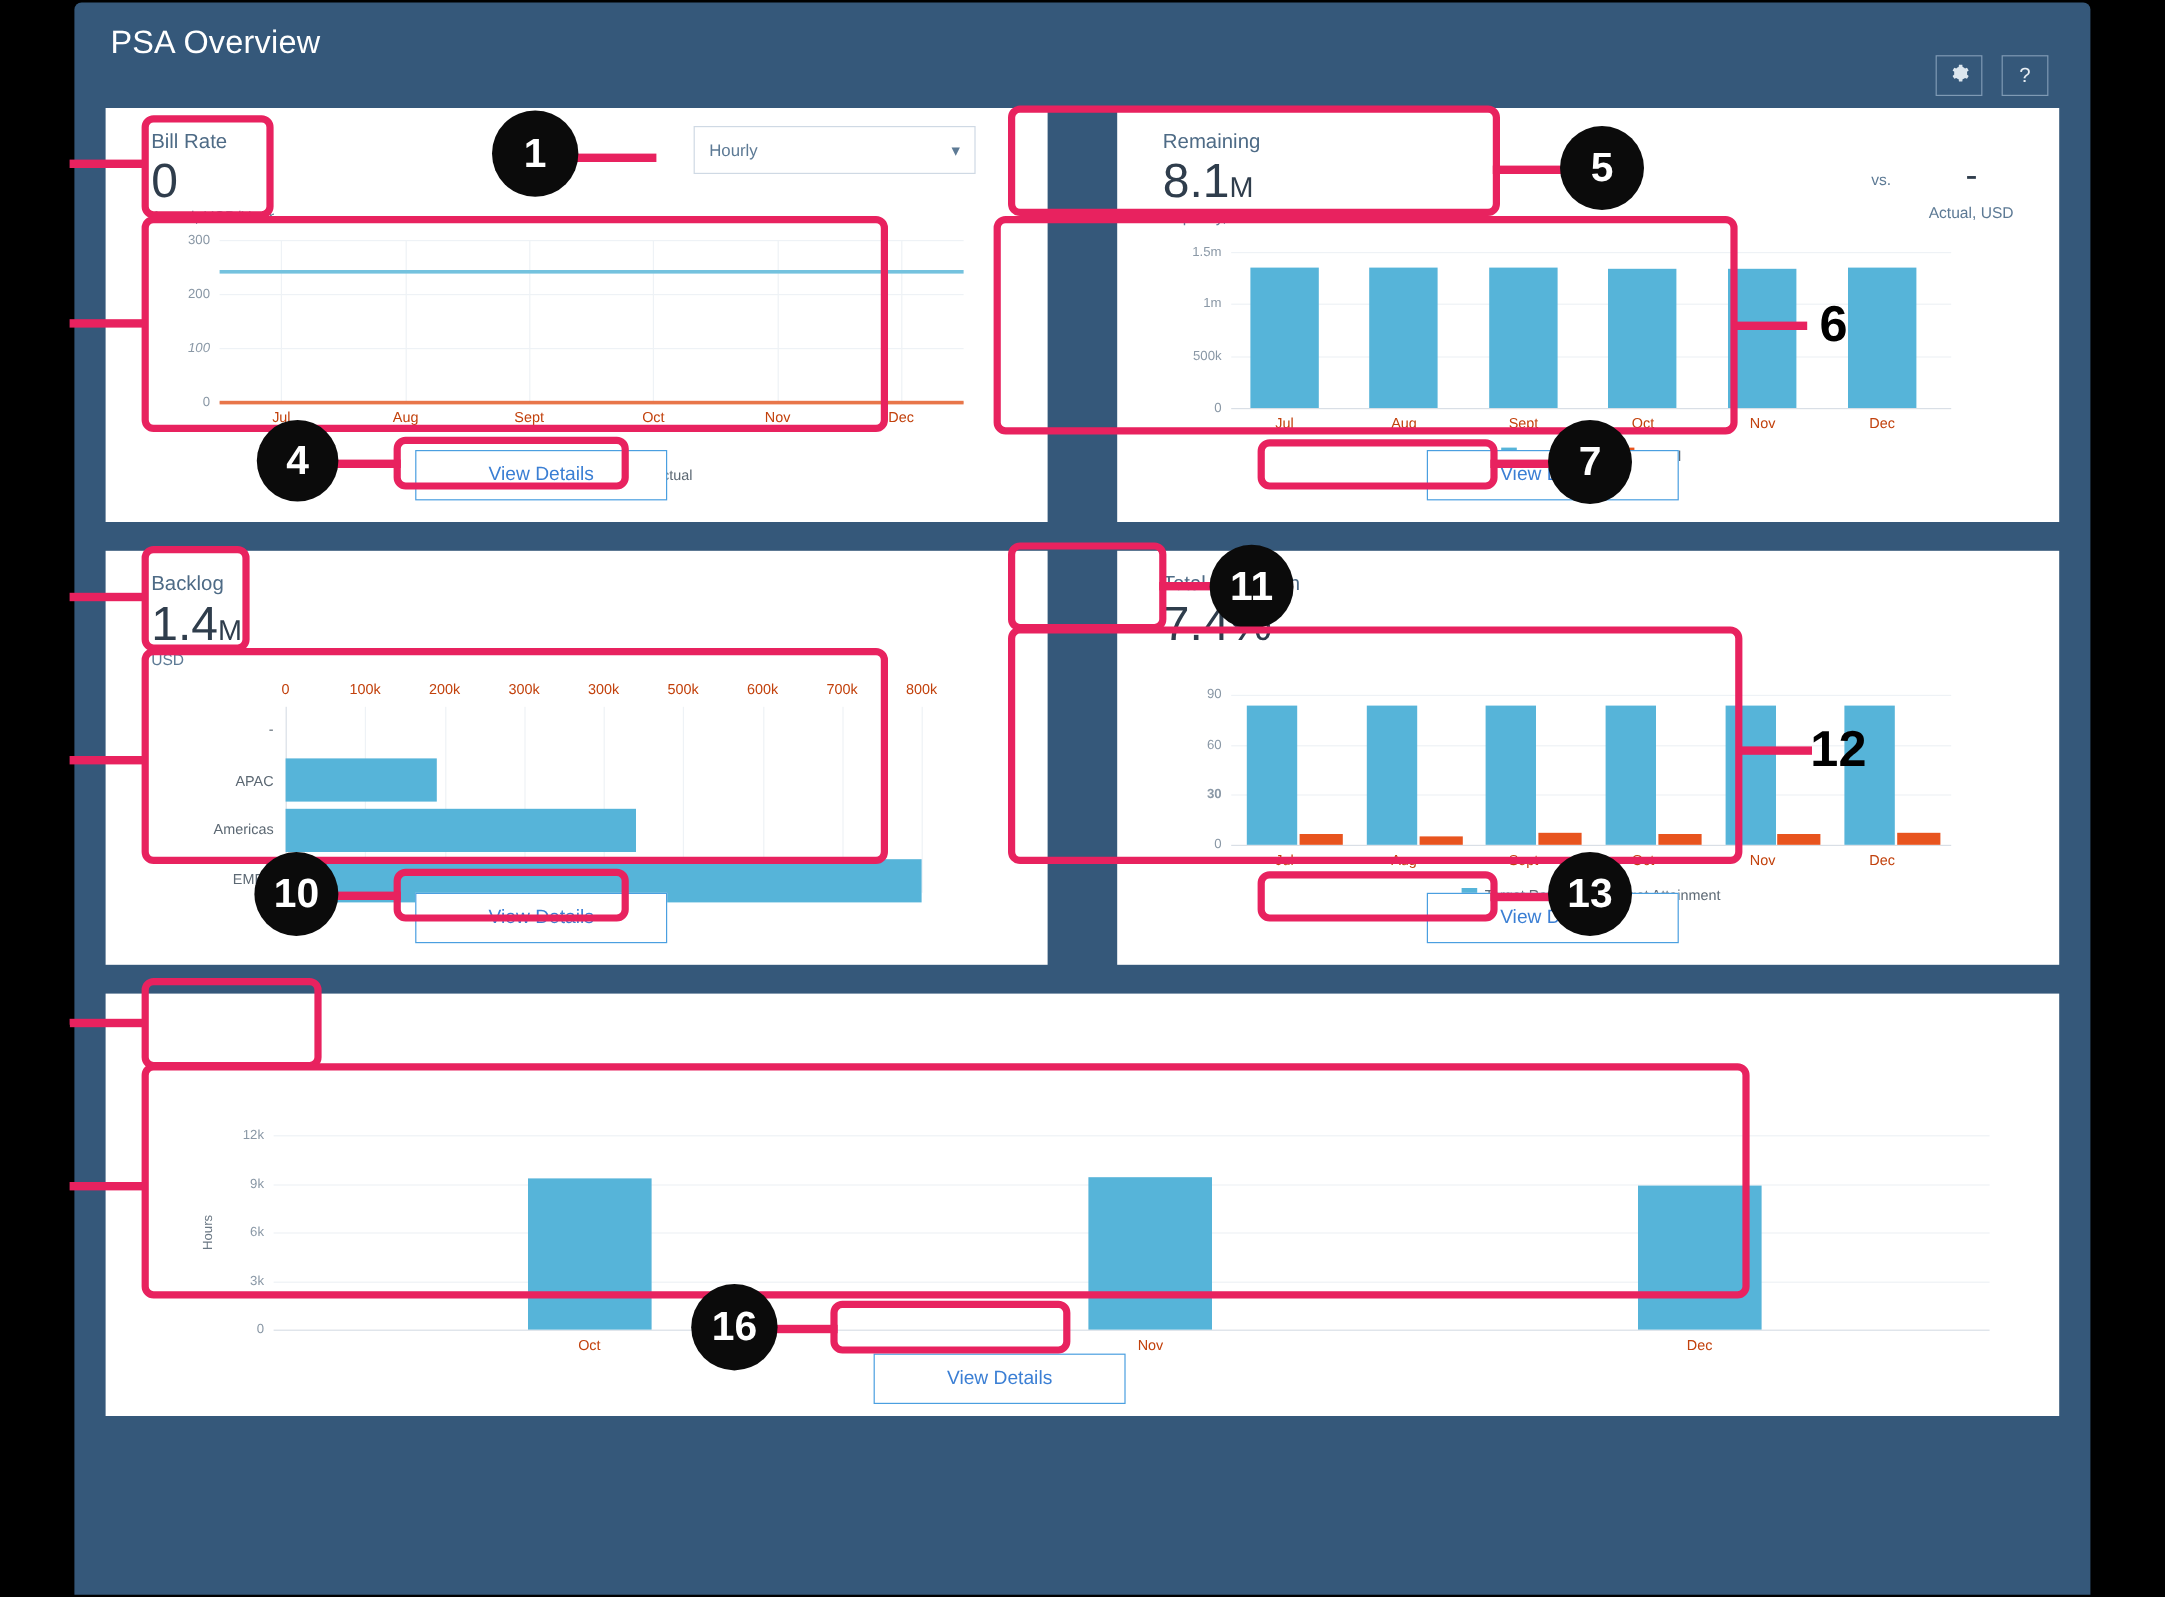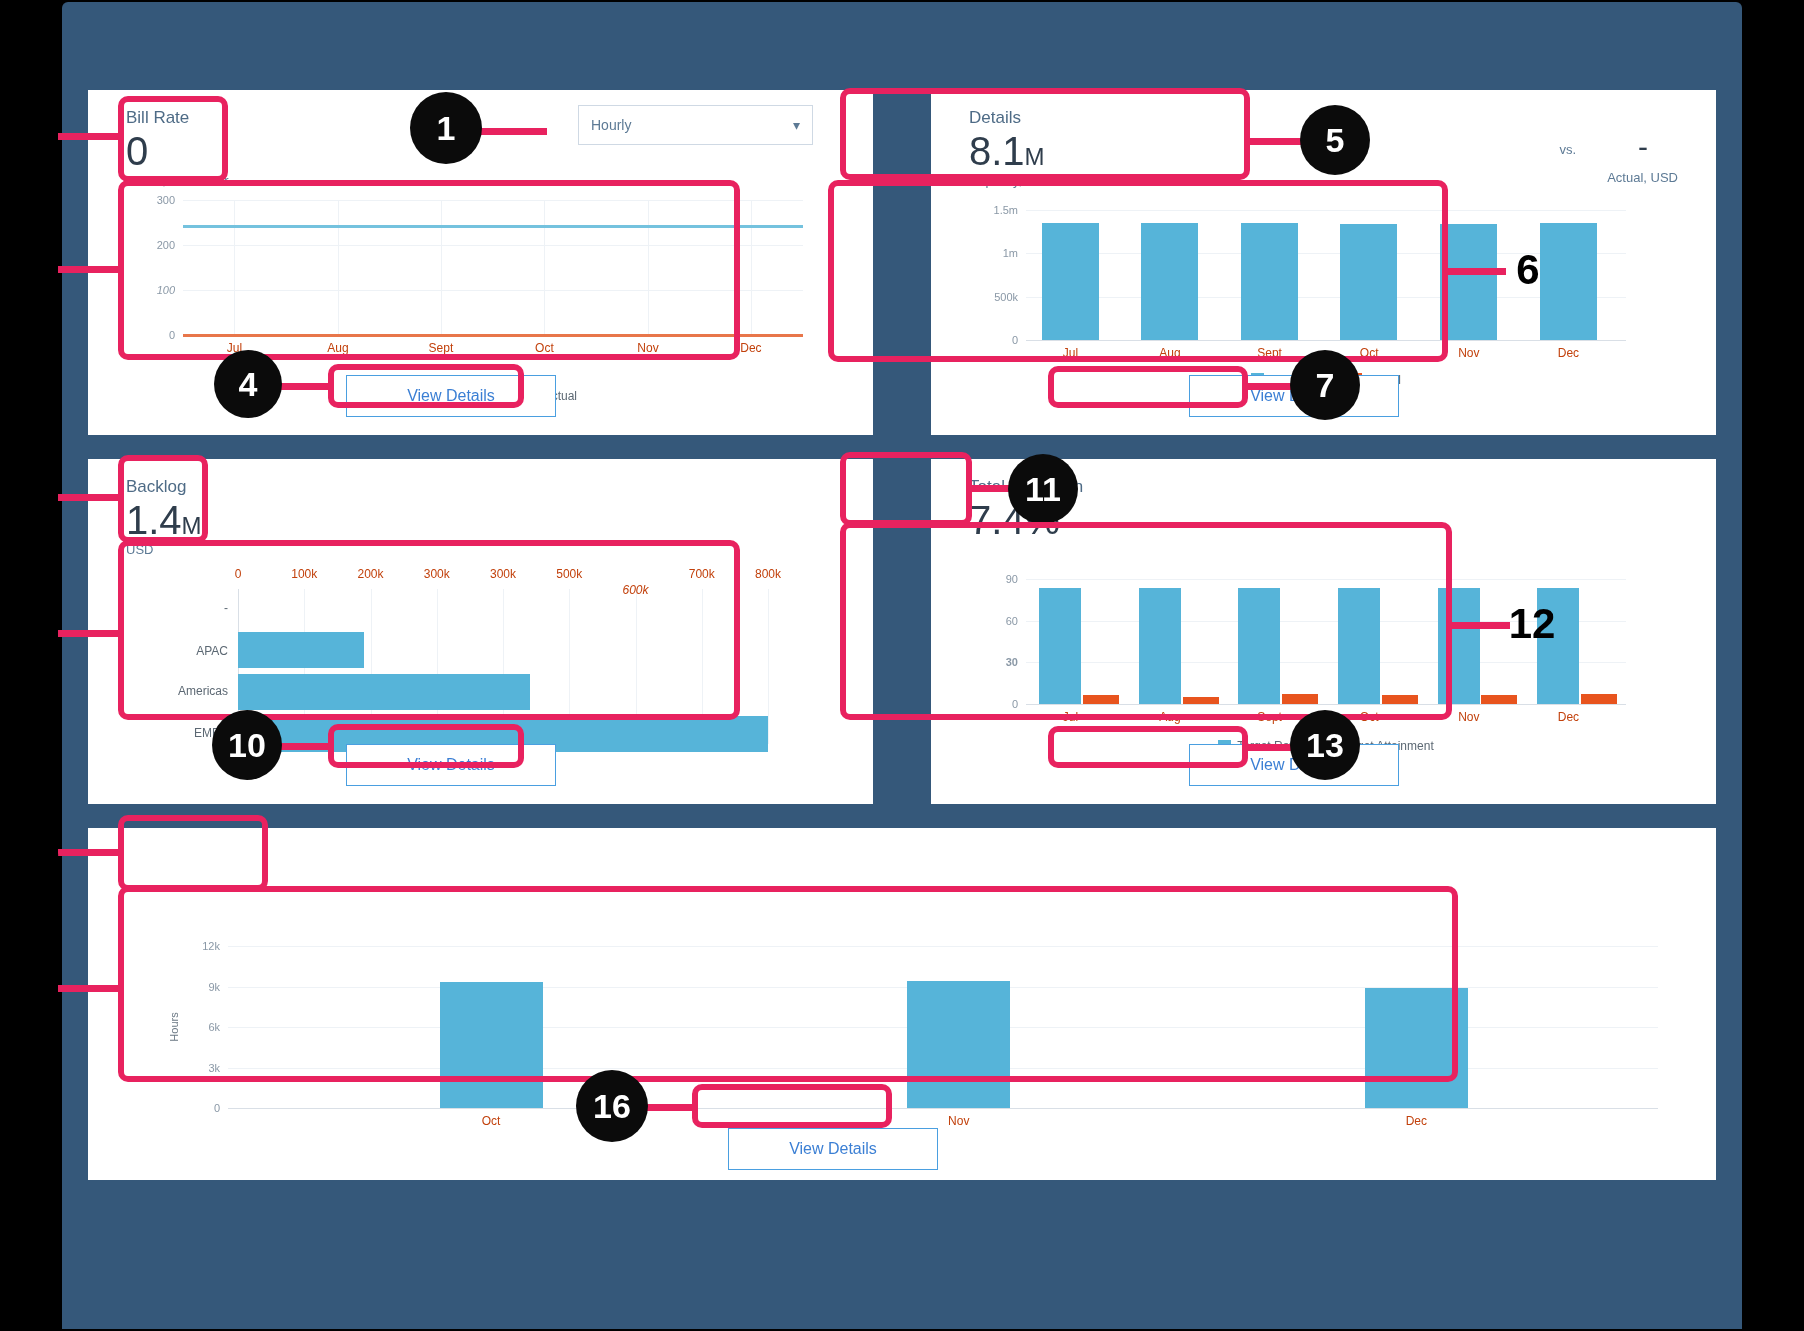--- a/index.html
+++ b/index.html
@@ -93,20 +93,35 @@
   .ann-num.outer { background: #000; color: #fff; border-radius: 0;
                    font-size: 42px; font-weight: bold; }
 </style>
 </head>
 <body>
 
 <div id="stage">
 
   <div class="app">
 
+    <div class="app-header">
+      <div class="app-title">PSA Overview</div>
+      <div class="hdr-btns">
+        <div class="hdr-btn">
+          <span>
+            <svg viewBox="0 0 24 24">
+                <path d="M12 8a4 4 0 100 8 4 4 0 000-8zm9.4 4c0-.6-.05-1.2-.15-1.75l2.1-1.6-2.1-3.6-2.5 1a7.9 7.9 0 00-3-1.75L15.4 1.5h-4.2l-.35 2.8a7.9 7.9 0 00-3 1.75l-2.5-1-2.1 3.6 2.1 1.6c-.1.55-.15 1.15-.15 1.75s.05 1.2.15 1.75l-2.1 1.6 2.1 3.6 2.5-1a7.9 7.9 0 003 1.75l.35 2.8h4.2l.35-2.8a7.9 7.9 0 003-1.75l2.5 1 2.1-3.6-2.1-1.6c.1-.55.15-1.15.15-1.75z"></path>
+              </svg>
+          </span>
+        </div>
+        <div class="hdr-btn">
+          <span>?</span>
+        </div>
+      </div>
+    </div>
 
     <div class="cards">
 
       <div class="row">
 
         <div class="card half">
           <div class="kpi">
             <div class="kpi-label">Bill Rate</div>
             <div class="kpi-value">0</div>
             <div class="kpi-sub">Actual, USD/Hour</div>
@@ -157,21 +172,21 @@
             </div>
           </div>
 
           <div class="viewbtn" style="left:258px; top:285px; width:210px;">
             <span>View Details</span>
           </div>
         </div>
 
         <div class="card half">
           <div class="kpi">
-            <div class="kpi-label">Details</div>
+            <div class="kpi-label">Remaining</div>
             <div class="kpi-value">
               <span>8.1</span><span class="suffix">M</span>
             </div>
             <div class="kpi-sub">Capacity, USD</div>
           </div>
           <div class="kpi-vs">vs.</div>
           <div class="kpi-dash">-</div>
           <div class="kpi-sub-right">Actual, USD</div>
 
           <div class="chart" style="left:95px; top:120px; width:600px; height:130px;">
@@ -239,21 +254,21 @@
               <div class="vgridline" style="left:75%;"></div>
               <div class="vgridline" style="left:87.5%;"></div>
               <div class="vgridline" style="left:100%;"></div>
 
               <div class="xtick" style="left:0%; top:-22px; margin-top:0;">0</div>
               <div class="xtick" style="left:12.5%; top:-22px; margin-top:0;">100k</div>
               <div class="xtick" style="left:25%; top:-22px; margin-top:0;">200k</div>
               <div class="xtick" style="left:37.5%; top:-22px; margin-top:0;">300k</div>
               <div class="xtick" style="left:50%; top:-22px; margin-top:0;">300k</div>
               <div class="xtick" style="left:62.5%; top:-22px; margin-top:0;">500k</div>
-              <div class="xtick" style="left:75%; top:-22px; margin-top:16px;font-style:italic;">600k</div>
+              <div class="xtick" style="left:75%; top:-22px; margin-top:0;">600k</div>
               <div class="xtick" style="left:87.5%; top:-22px; margin-top:0;">700k</div>
               <div class="xtick" style="left:100%; top:-22px; margin-top:0;">800k</div>
 
               <div class="hlabel" style="top:12%;">-</div>
               <div class="hlabel" style="top:40%;">APAC</div>
               <div class="hlabel" style="top:66%;">Americas</div>
               <div class="hlabel" style="top:93%;">EMEA</div>
 
               <div class="hbar" style="top:28%; height:23%; width:23.8%;"></div>
               <div class="hbar" style="top:55%; height:23%; width:55%;"></div>

